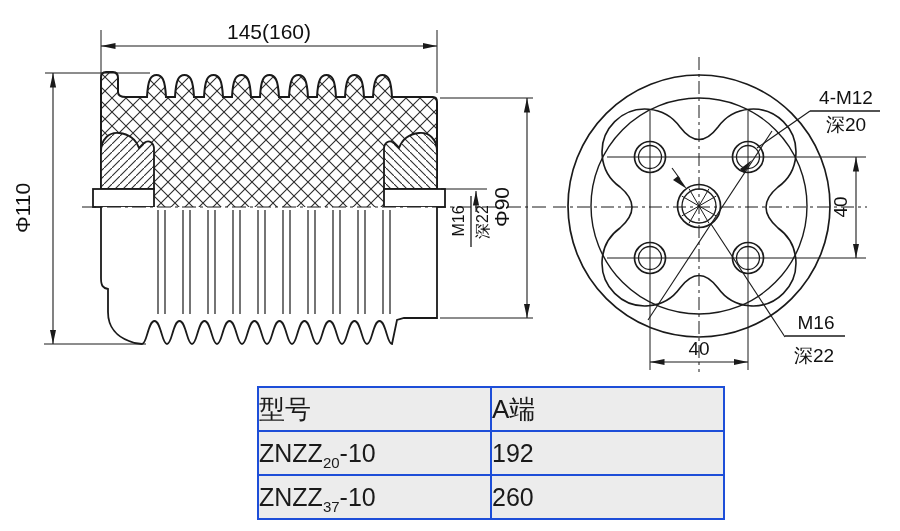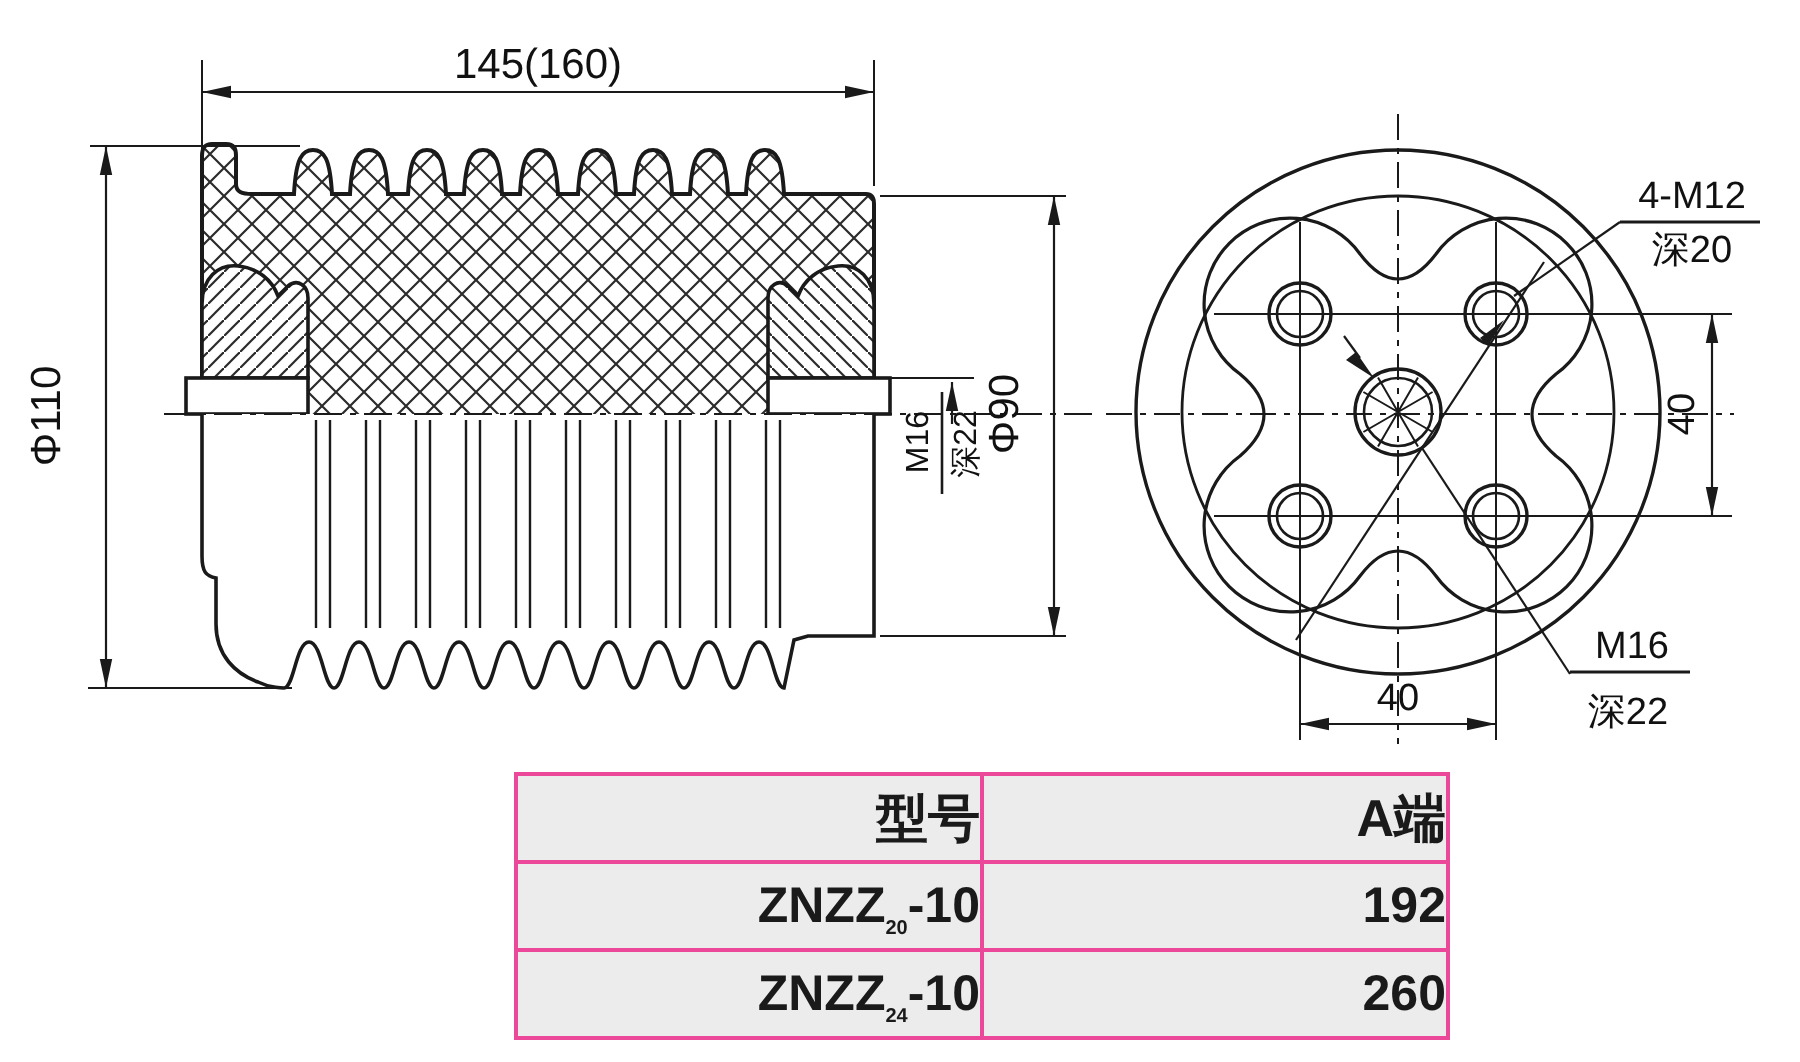--- a/index.html
+++ b/index.html
@@ -10,26 +10,26 @@
   #drawing{position:absolute;left:0;top:0;}
   svg text{fill:#111;font-family:"Liberation Sans", sans-serif;}
   .spec-table{
     position:absolute;left:257px;top:386px;width:468px;height:128px;
   }
   .spec-table table{
     width:100%;height:100%;border-collapse:collapse;table-layout:fixed;
     background:#ececec;
   }
   .spec-table th,.spec-table td{
-    border:2px solid #ec4899;text-align:right;vertical-align:middle;
-    font-size:25px;font-weight:700;color:#1a1a1a;padding:0;
+    border:2px solid #1d4ed8;text-align:left;vertical-align:middle;
+    font-size:25px;font-weight:400;color:#1a1a1a;padding:0;
   }
   .spec-table th{height:42px;font-size:26px;}
   .spec-table td{height:42px;}
-  .spec-table sub{font-size:10px;line-height:0;}
+  .spec-table sub{font-size:15px;line-height:0;}
 </style>
 </head>
 <body>
 
 <svg id="drawing" width="900" height="385" viewBox="0 0 900 385">
   <defs>
     <pattern id="xh" width="14" height="14" patternUnits="userSpaceOnUse">
       <rect width="14" height="14" fill="#ffffff"></rect>
       <path d="M0,0 L14,14 M14,0 L0,14" stroke="#2b2b2b" stroke-width="1.1" fill="none"></path>
     </pattern>
@@ -176,18 +176,18 @@
     <tbody>
         <tr>
       <th>型号</th>
       <th>A端</th>
     </tr>
     <tr>
       <td><span>ZNZZ</span><sub>20</sub><span>-10</span></td>
       <td>192</td>
     </tr>
     <tr>
-      <td><span>ZNZZ</span><sub>24</sub><span>-10</span></td>
+      <td><span>ZNZZ</span><sub>37</sub><span>-10</span></td>
       <td>260</td>
     </tr>
   </tbody>
     </table>
 </div>
 
 </body></html>

